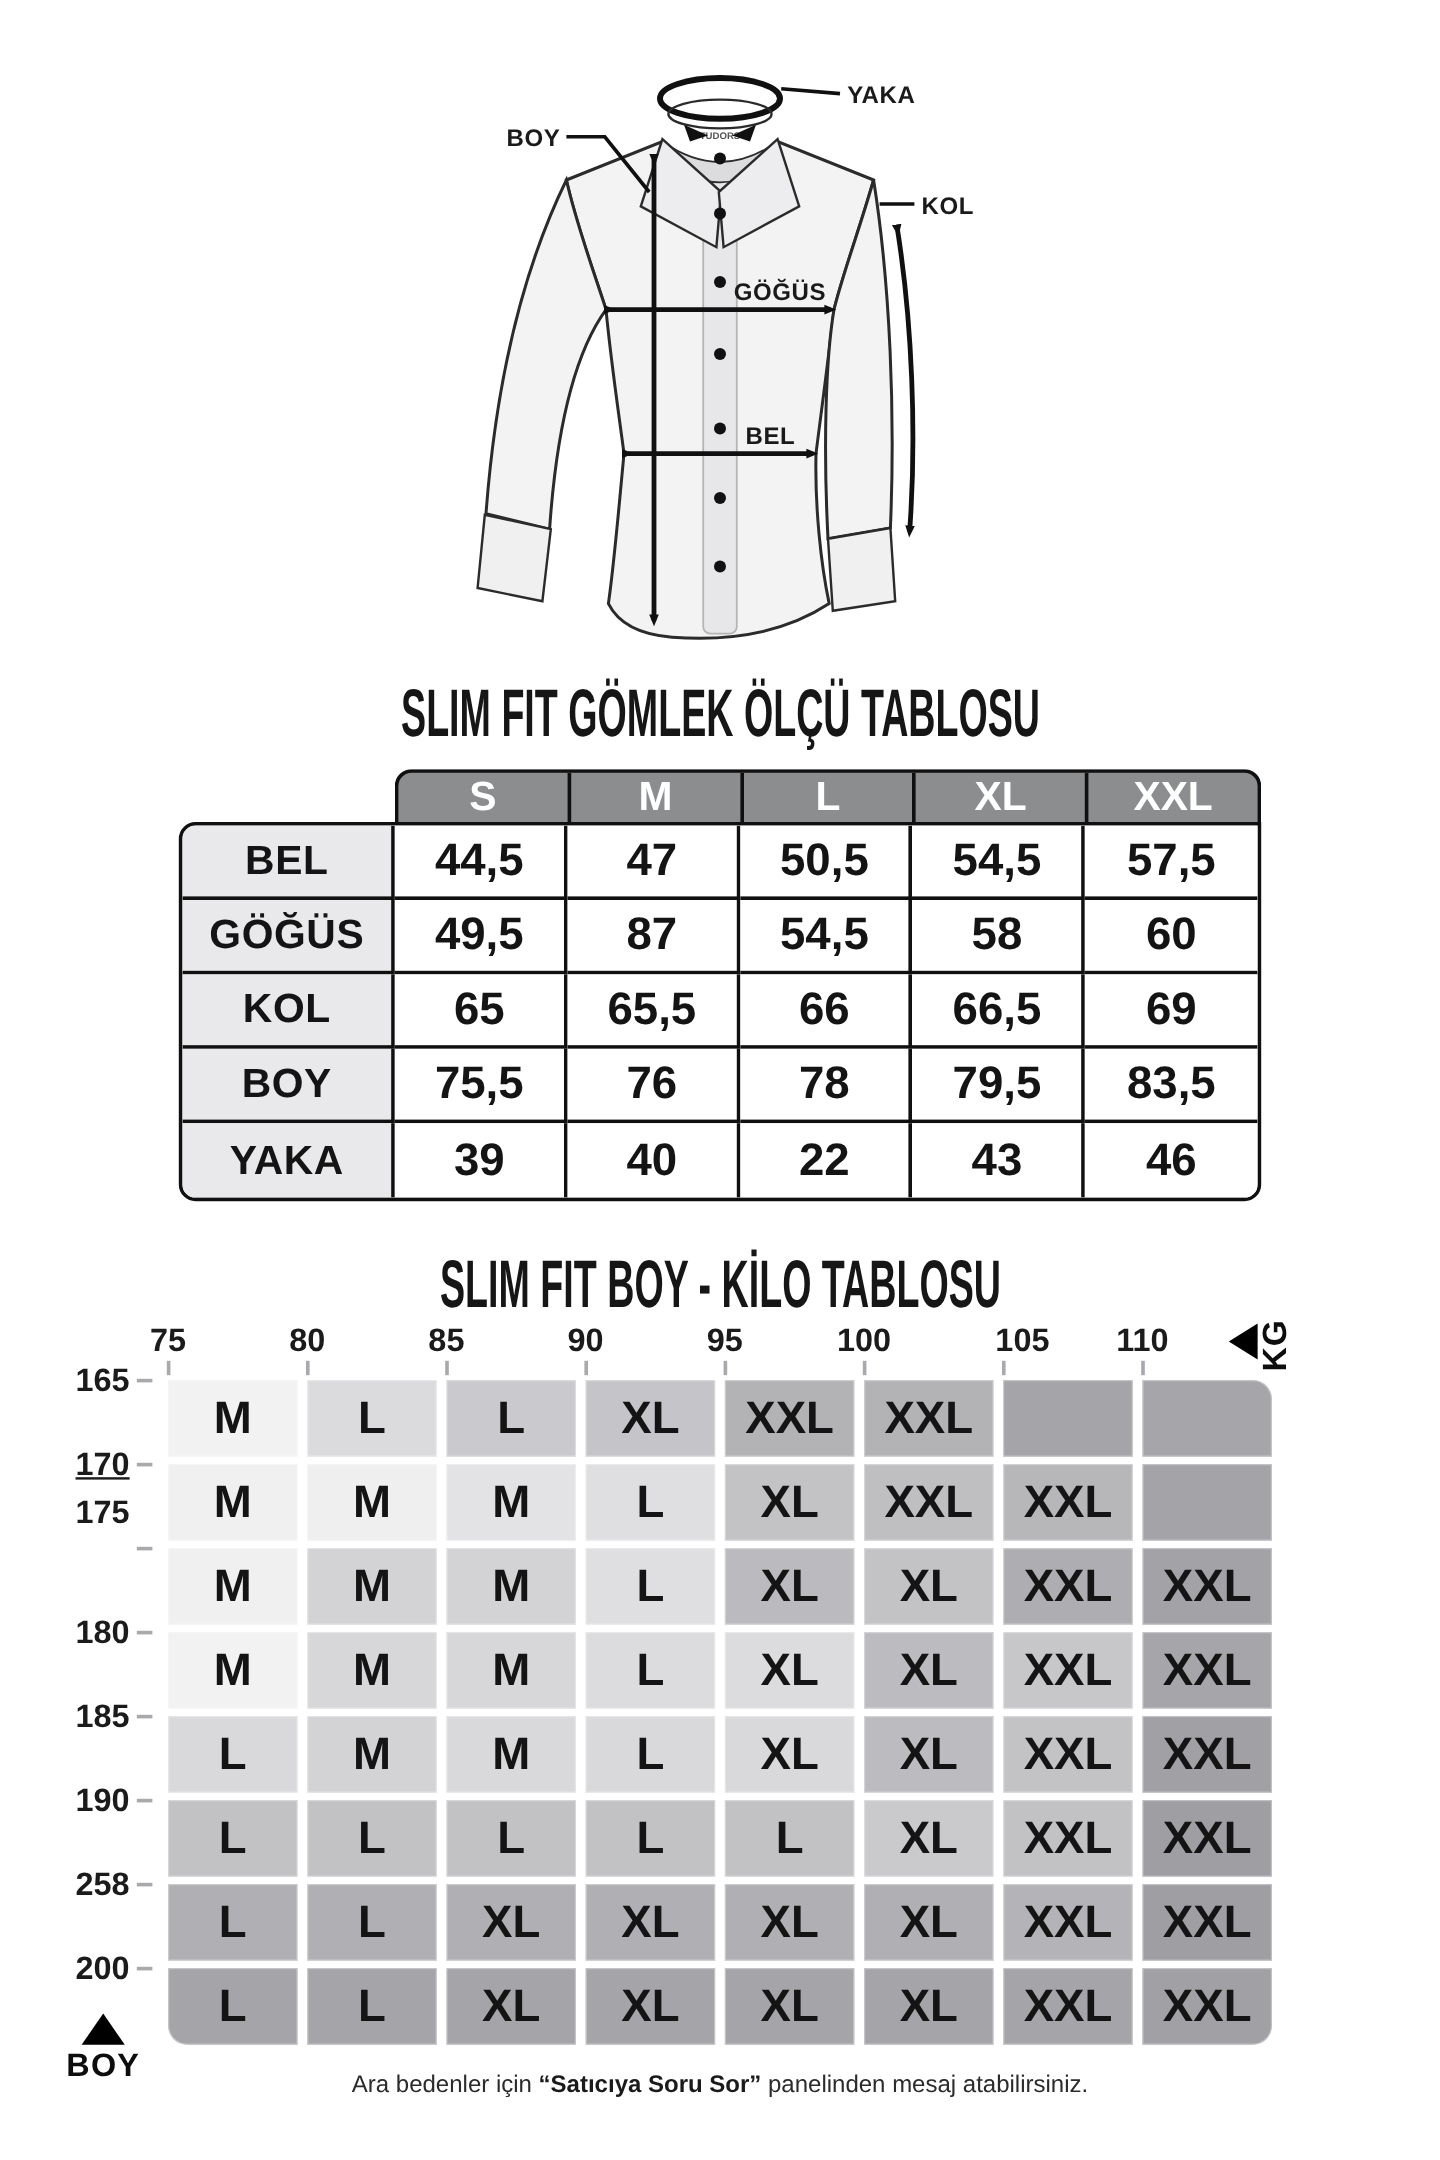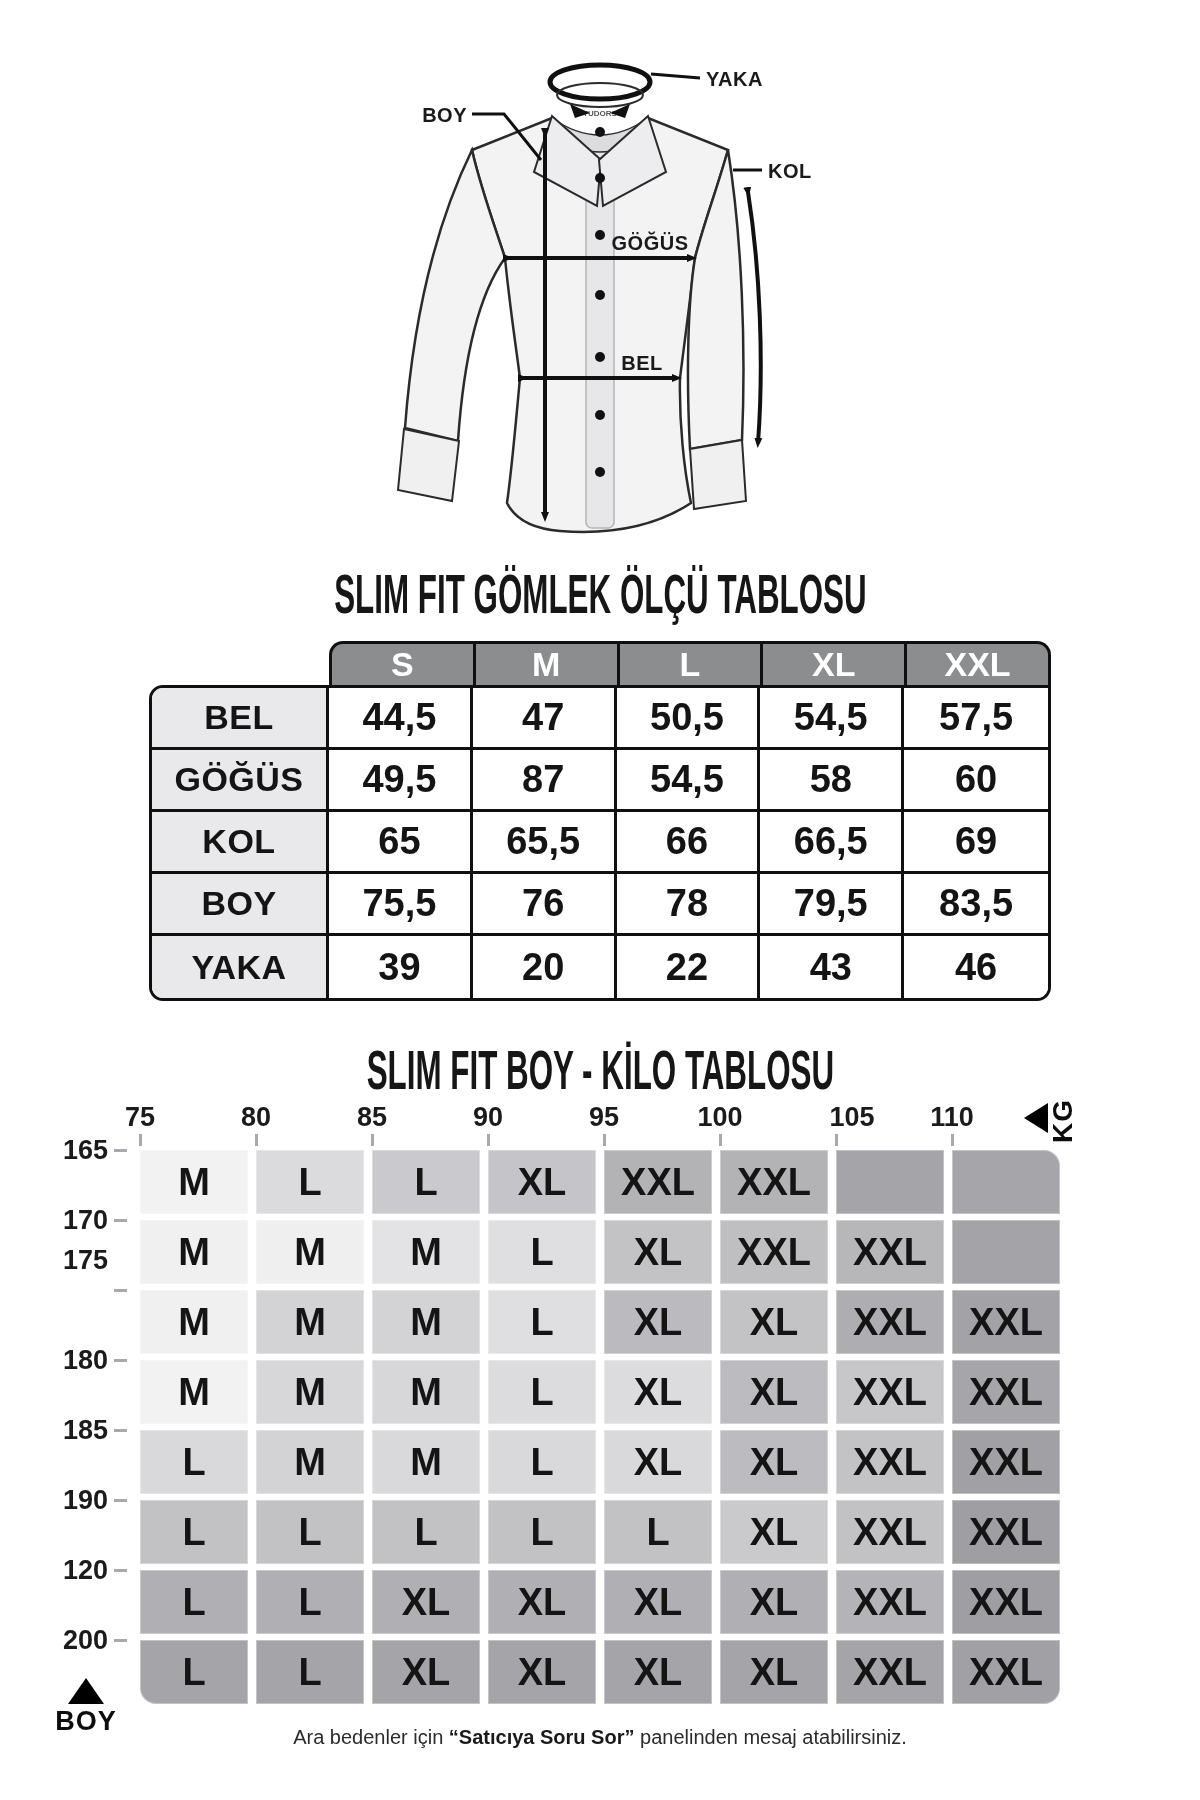--- a/index.html
+++ b/index.html
@@ -160,21 +160,21 @@
         <div class="cell val">66,5</div>
         <div class="cell val lastcol">69</div>
         <div class="cell label">BOY</div>
         <div class="cell val">75,5</div>
         <div class="cell val">76</div>
         <div class="cell val">78</div>
         <div class="cell val">79,5</div>
         <div class="cell val lastcol">83,5</div>
         <div class="cell label lastrow">YAKA</div>
         <div class="cell val lastrow">39</div>
-        <div class="cell val lastrow">20</div>
+        <div class="cell val lastrow">40</div>
         <div class="cell val lastrow">22</div>
         <div class="cell val lastrow">43</div>
         <div class="cell val lastcol lastrow">46</div>
       </div>
   </div>
 
   <div class="abs big-title" style="top:1042px;">
     <span class="squeeze">SLIM FIT BOY - KİLO TABLOSU</span>
   </div>
 
@@ -195,31 +195,31 @@
       <div class="kg-tick" style="left: 835px;"></div>
       <div class="kg-num" style="left: 952px;">110</div>
       <div class="kg-tick" style="left: 951px;"></div>
     </div>
   <div class="abs" id="kg-marker-tri"></div>
   <div class="abs" id="kg-marker-label">KG</div>
 
   <div id="boy-axis">
       <div class="boy-num" style="top: 1135px;">165</div>
       <div class="boy-tick" style="top: 1149px;"></div>
-      <div class="boy-num" style="top: 1205px;">170</div>
+      <div class="boy-num" style="top: 1205px; text-decoration: underline;">170</div>
       <div class="boy-tick" style="top: 1219px;"></div>
       <div class="boy-num" style="top: 1245px;">175</div>
       <div class="boy-tick" style="top: 1289px;"></div>
       <div class="boy-num" style="top: 1345px;">180</div>
       <div class="boy-tick" style="top: 1359px;"></div>
       <div class="boy-num" style="top: 1415px;">185</div>
       <div class="boy-tick" style="top: 1429px;"></div>
       <div class="boy-num" style="top: 1485px;">190</div>
       <div class="boy-tick" style="top: 1499px;"></div>
-      <div class="boy-num" style="top: 1555px;">120</div>
+      <div class="boy-num" style="top: 1555px;">258</div>
       <div class="boy-tick" style="top: 1569px;"></div>
       <div class="boy-num" style="top: 1625px;">200</div>
       <div class="boy-tick" style="top: 1639px;"></div>
     </div>
   <div id="wt-grid" class="abs">
       <div class="wcell r0c0" style="background: rgb(242, 242, 243);">M</div>
       <div class="wcell r0c1" style="background: rgb(219, 219, 221);">L</div>
       <div class="wcell r0c2" style="background: rgb(202, 202, 206);">L</div>
       <div class="wcell r0c3" style="background: rgb(197, 197, 201);">XL</div>
       <div class="wcell r0c4" style="background: rgb(179, 179, 182);">XXL</div>

